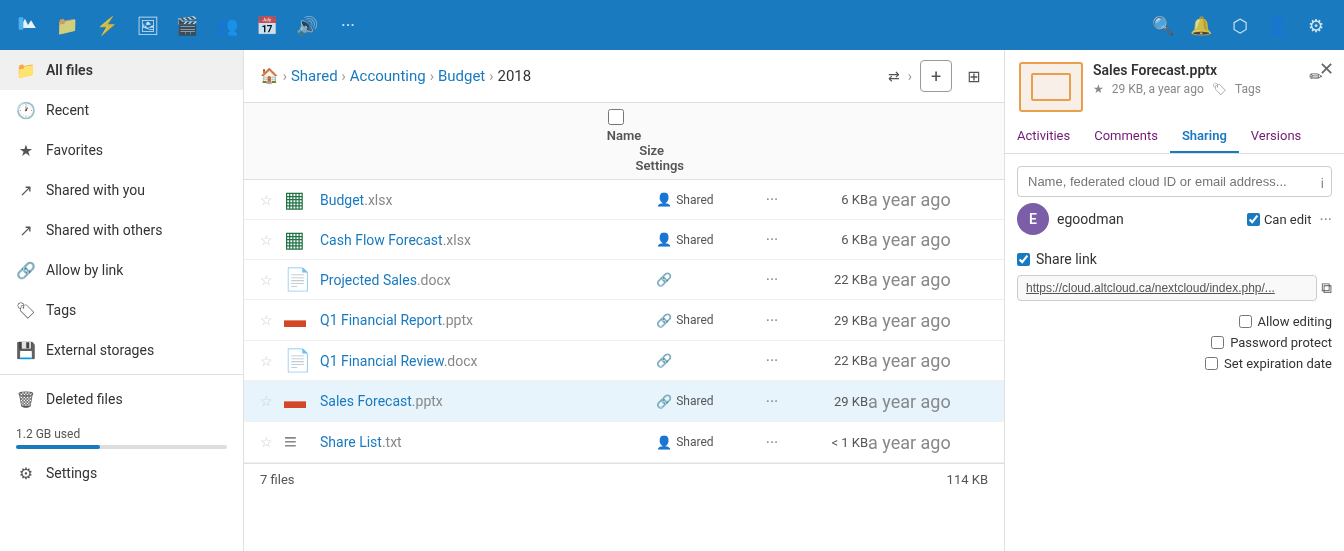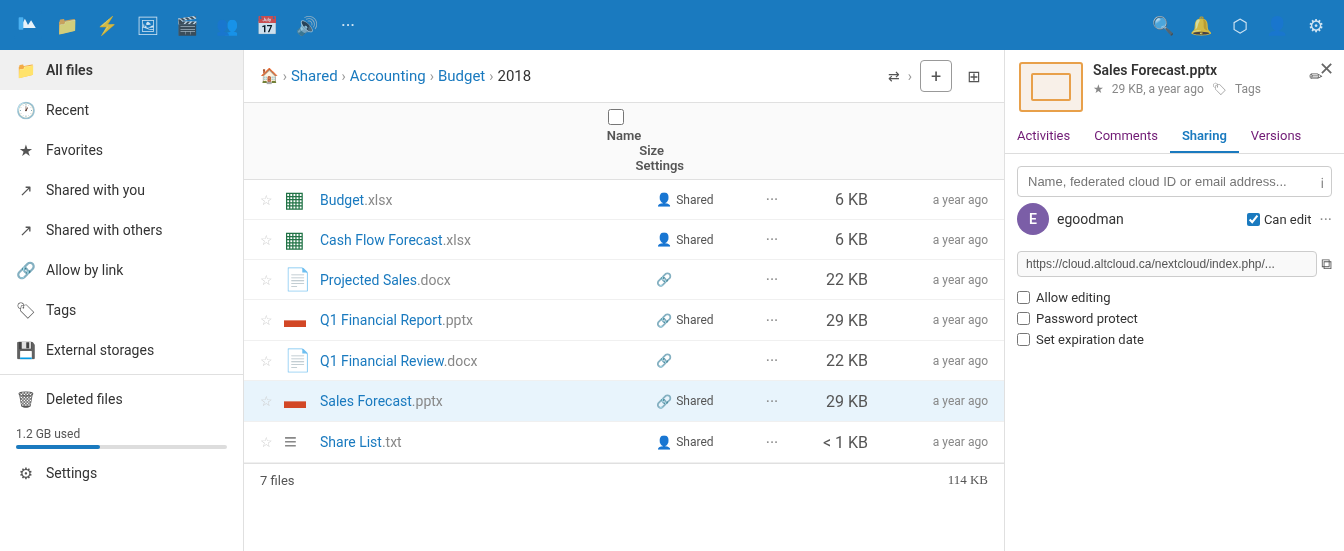--- a/index.html
+++ b/index.html
@@ -53,24 +53,24 @@
 
     .file-row { display: flex; align-items: center; padding: 7px 16px; border-bottom: 1px solid #f0f0f0; cursor: pointer; }
     .file-row.selected { background: #e8f4fc; }
     .file-star { width: 24px; color: #ccc; font-size: 14px; cursor: pointer; }
     .file-icon { width: 36px; display: flex; align-items: center; }
     .file-name { flex: 1; font-size: 14px; }
     .file-name .base { color: #1a7abf; }
     .file-name .ext { color: #888; }
     .file-shared { width: 100px; display: flex; align-items: center; gap: 4px; color: #555; font-size: 12px; }
     .file-more { width: 32px; color: #888; font-size: 16px; cursor: pointer; text-align: center; }
-    .file-size { width: 80px; text-align: right; color: #555; font-size: 16px; }
-    .file-modified { width: 120px; text-align: right; color: #888; font-size: 12px; }
+    .file-size { width: 80px; text-align: right; color: #555; font-size: 13px; }
+    .file-modified { width: 120px; text-align: left; color: #888; font-size: 18px; }
     .file-list-footer { padding: 8px 16px; display: flex; align-items: center; color: #555; font-size: 13px; border-top: 1px solid #e0e0e0; }
-    .file-list-footer .total-size { margin-left: auto; font-family: Liberation Serif, serif; }
+    .file-list-footer .total-size { margin-left: auto; }
 
     
     .right-panel { width: 340px; border-left: 1px solid #e0e0e0; display: flex; flex-direction: column; background: #fff; overflow-y: auto; }
     .right-panel-header { display: flex; align-items: flex-start; padding: 12px 14px 8px; gap: 10px; position: relative; }
     .file-thumbnail { width: 64px; height: 50px; background: #f8f0e8; border: 2px solid #e8a04a; border-radius: 3px; display: flex; align-items: center; justify-content: center; }
     .file-thumbnail-inner { width: 40px; height: 28px; border: 2px solid #e8a04a; background: transparent; border-radius: 2px; }
     .file-info { flex: 1; }
     .file-info-name { font-size: 14px; font-weight: 600; color: #333; margin-bottom: 4px; }
     .file-info-meta { font-size: 12px; color: #888; display: flex; align-items: center; gap: 8px; }
     .close-btn { position: absolute; right: 10px; top: 8px; cursor: pointer; color: #666; font-size: 18px; }
@@ -91,24 +91,24 @@
     .user-avatar { width: 32px; height: 32px; border-radius: 50%; background: #7b5ea7; color: #fff; display: flex; align-items: center; justify-content: center; font-size: 14px; font-weight: 600; }
     .user-name { flex: 1; font-size: 14px; color: #333; }
     .user-perm { display: flex; align-items: center; gap: 4px; font-size: 13px; color: #333; }
     .user-perm input[type=checkbox] { accent-color: #1a7abf; }
     .user-more { color: #888; cursor: pointer; font-size: 16px; }
 
     .share-link-section { margin-top: 10px; }
     .share-link-toggle { display: flex; align-items: center; gap: 6px; margin-bottom: 8px; cursor: pointer; font-size: 14px; color: #333; }
     .share-link-toggle input[type=checkbox] { accent-color: #1a7abf; }
     .share-link-url { display: flex; align-items: center; gap: 4px; margin-bottom: 10px; }
-    .share-link-url input { flex: 1; padding: 5px 8px; border: 1px solid #ccc; border-radius: 4px; font-size: 12px; color: #555; background: #f9f9f9; }
+    .share-link-url input { flex: 1; padding: 5px 8px; border: 1px solid #ccc; border-radius: 4px; font-size: 12px; color: #555; background: #f9f9f9; text-decoration: underline; }
     .copy-icon { cursor: pointer; color: #555; font-size: 15px; }
 
-    .share-option { display: flex; align-items: center; gap: 6px; font-size: 13px; color: #333; padding: 3px 0; cursor: pointer; }
+    .share-option { display: flex; align-items: center; gap: 6px; font-size: 13px; color: #333; padding: 3px 0; cursor: pointer; justify-content: flex-end; }
     .share-option input[type=checkbox] { accent-color: #1a7abf; }
 
     
     .header-checkbox { width: 16px; height: 16px; cursor: pointer; }
   </style>
 </head>
 <body>
 
 <div class="top-nav">
   <div class="logo">
@@ -373,20 +373,24 @@
         <div class="user-avatar" style="background:#7b5ea7;">E</div>
         <span class="user-name">egoodman</span>
         <div class="user-perm">
           <input type="checkbox" checked="" style="">
           <span>Can edit</span>
         </div>
         <span class="user-more">···</span>
       </div>
 
       <div class="share-link-section">
+        <div class="share-link-toggle">
+          <input type="checkbox" checked="" style="">
+          <span>Share link</span>
+        </div>
         <div class="share-link-url">
           <input type="text" style="font-size: 12px; color: rgb(85, 85, 85); background: rgb(249, 249, 249); border: 1px solid rgb(204, 204, 204); border-radius: 4px; padding: 5px 8px; flex: 1 1 0%;" value="https://cloud.altcloud.ca/nextcloud/index.php/...">
           <span class="copy-icon">⧉</span>
         </div>
         <div class="share-option">
           <input type="checkbox" style="">
           <span>Allow editing</span>
         </div>
         <div class="share-option">
           <input type="checkbox" style="">

